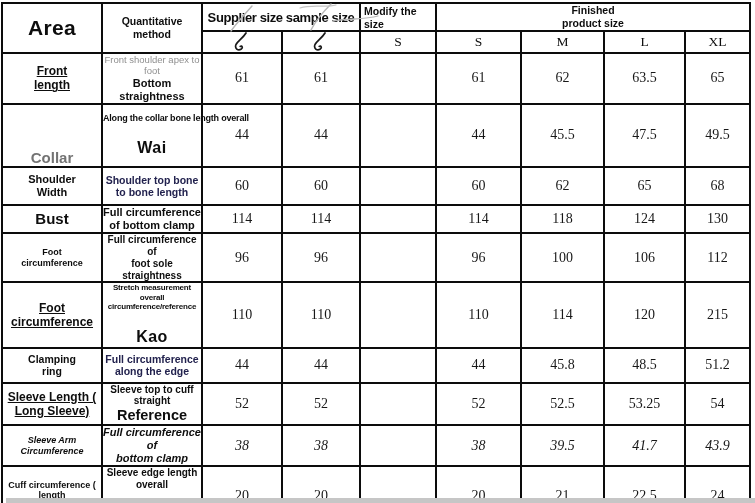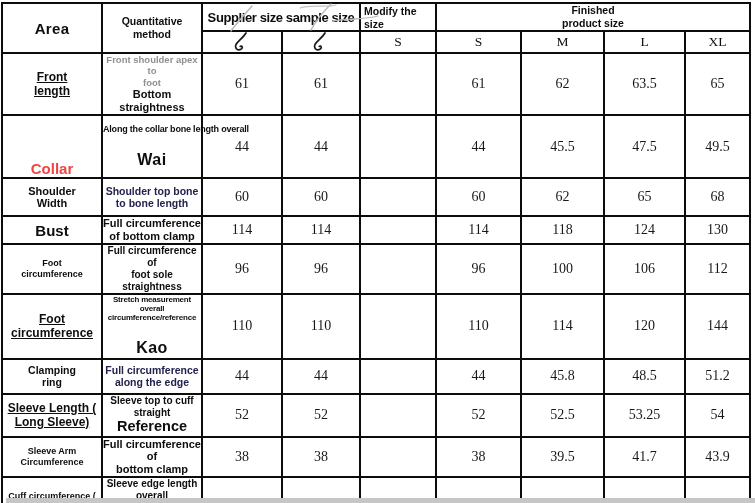--- a/index.html
+++ b/index.html
@@ -14,44 +14,44 @@
   thead tr:nth-child(1){height:26px;}
   thead tr:nth-child(2){height:17px;}
   tbody tr:nth-child(1){height:42px;}
   tbody tr:nth-child(2){height:41px;}
   tbody tr:nth-child(3){height:38px;margin-left:30px;}
   tbody tr:nth-child(4){height:24px;}
   tbody tr:nth-child(5){height:38px;}
   tbody tr:nth-child(6){height:44px;}
   tbody tr:nth-child(7){height:35px;}
   tbody tr:nth-child(8){height:42px;}
-  tbody tr:nth-child(9){height:40px;}
+  tbody tr:nth-child(9){height:40px;font-style:italic;}
   tbody tr:nth-child(10){height:45px;}
   tbody tr:nth-child(11){height:42px;}
 
   th{font-weight:700;}
-  .h-area{font-size:15px;letter-spacing:.3px;}
+  .h-area{font-size:21px;letter-spacing:.3px;}
   .h-method{font-size:10.5px;white-space:pre-line;line-height:1.25;}
   .h-supplier{font-size:13px;letter-spacing:-.4px;white-space:nowrap;}
   .h-modify{font-size:10.5px;text-align:left;vertical-align:top;
             padding:1px 0 0 3px;white-space:pre-line;line-height:1.2;}
   .h-finished{font-size:10.5px;white-space:pre-line;line-height:1.25;}
   .sub-cell{font-family:"Liberation Serif",serif;font-weight:400;font-size:13.5px;}
 
   .c-num{font-family:"Liberation Serif",serif;font-size:14px;color:#181818;}
   .seg{display:block;white-space:pre-line;line-height:1.18;}
 
   .a-lg{font-size:15px;font-weight:700;}
-  .a-gray{color:#ef4444;margin-top:44px;}
+  .a-gray{color:#737373;margin-top:44px;}
   .a-md{font-size:12px;font-weight:700;text-decoration:underline;}
   .a-sm11{font-size:11px;font-weight:700;}
   .a-sm10{font-size:10.5px;font-weight:700;}
   .a-sm9{font-size:9px;font-weight:700;}
 
-  .m-gray{font-size:9.5px;font-weight:700;color:#909090;}
+  .m-gray{font-size:9.5px;font-weight:400;color:#909090;}
   .m-b11{font-size:11px;font-weight:700;}
   .m-b10{font-size:10px;font-weight:700;}
   .m-b9{font-size:9px;font-weight:700;}
   .m-b8{font-size:8px;font-weight:700;letter-spacing:-.2px;}
   .m-b9w{font-size:9px;font-weight:700;white-space:nowrap;letter-spacing:-.2px;}
   .m-navy{font-size:10.5px;font-weight:700;color:#22224e;}
   .m-big{font-size:16px;font-weight:800;letter-spacing:.5px;margin-top:16px;}
   .m-big15{font-size:14.5px;font-weight:800;}
 
   .scribbles{position:absolute;inset:0;pointer-events:none;}
@@ -203,21 +203,21 @@
             <div class="seg m-b8">Stretch measurement overall
 circumference/reference</div>
             <div class="seg m-big">Kao</div>
           </td>
       <td class="c-num">110</td>
       <td class="c-num">110</td>
       <td class="c-num"></td>
       <td class="c-num">110</td>
       <td class="c-num">114</td>
       <td class="c-num">120</td>
-      <td class="c-num">144</td>
+      <td class="c-num">215</td>
     </tr>
 
     <tr>
       <td class="c-area">
             <div class="seg a-sm10">Clamping
 ring</div>
           </td>
       <td class="c-method">
             <div class="seg m-navy">Full circumference
 along the edge</div>

